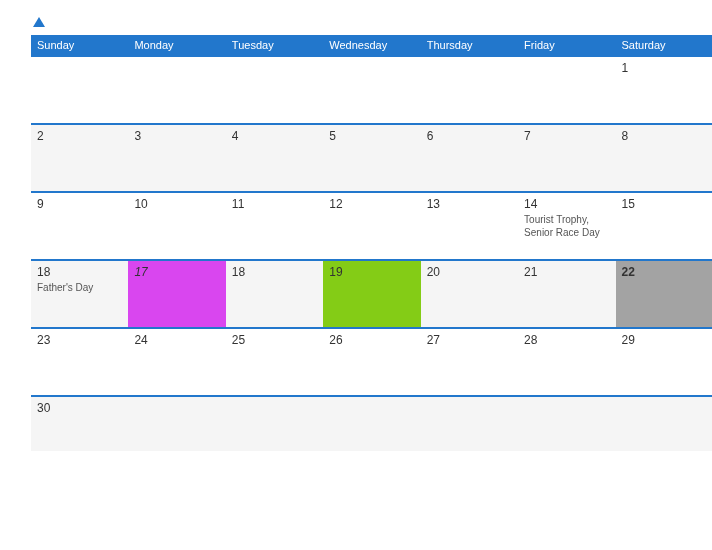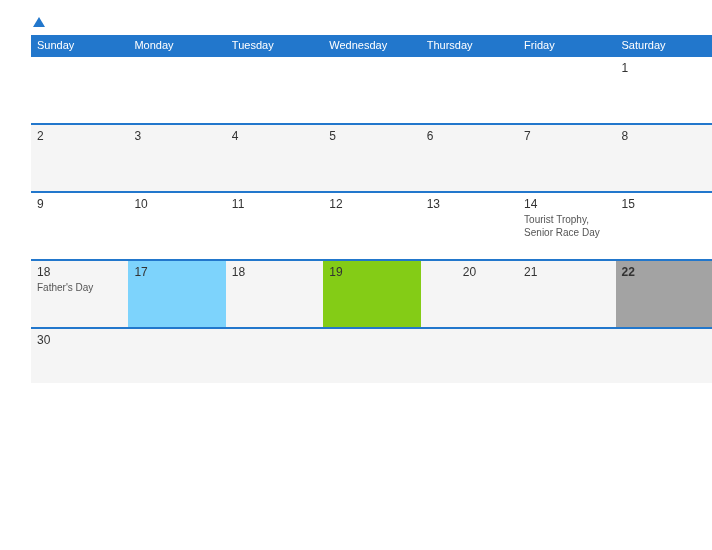--- a/index.html
+++ b/index.html
@@ -204,37 +204,60 @@
           </td>
           <td style="background: rgb(255, 255, 255);">
             <span class="day-number">15</span>
           </td>
         </tr>
         <tr>
           <td style="background: rgb(245, 245, 245);">
             <span class="day-number">18</span>
             <span class="day-event">Father's Day</span>
           </td>
-          <td style="background: #7dd3fc;">
+          <td style="background: #d946ef; font-style: italic;">
             <span class="day-number">17</span>
           </td>
           <td style="background: rgb(245, 245, 245);">
             <span class="day-number">18</span>
           </td>
           <td style="background: #84cc16;">
             <span class="day-number">19</span>
           </td>
-          <td style="background: rgb(245, 245, 245); text-align: center;">
+          <td style="background: rgb(245, 245, 245);">
             <span class="day-number">20</span>
           </td>
           <td style="background: rgb(245, 245, 245);">
             <span class="day-number">21</span>
           </td>
           <td style="background: #a3a3a3; font-weight: bold;">
             <span class="day-number">22</span>
+          </td>
+        </tr>
+        <tr>
+          <td style="background: rgb(255, 255, 255);">
+            <span class="day-number">23</span>
+          </td>
+          <td style="background: rgb(255, 255, 255);">
+            <span class="day-number">24</span>
+          </td>
+          <td style="background: rgb(255, 255, 255);">
+            <span class="day-number">25</span>
+          </td>
+          <td style="background: rgb(255, 255, 255);">
+            <span class="day-number">26</span>
+          </td>
+          <td style="background: rgb(255, 255, 255);">
+            <span class="day-number">27</span>
+          </td>
+          <td style="background: rgb(255, 255, 255);">
+            <span class="day-number">28</span>
+          </td>
+          <td style="background: rgb(255, 255, 255);">
+            <span class="day-number">29</span>
           </td>
         </tr>
         <tr class="last-row">
           <td style="background: rgb(245, 245, 245);">
             <span class="day-number">30</span>
           </td>
           <td style="background: rgb(245, 245, 245);"></td>
           <td style="background: rgb(245, 245, 245);"></td>
           <td style="background: rgb(245, 245, 245);"></td>
           <td style="background: rgb(245, 245, 245);"></td>

